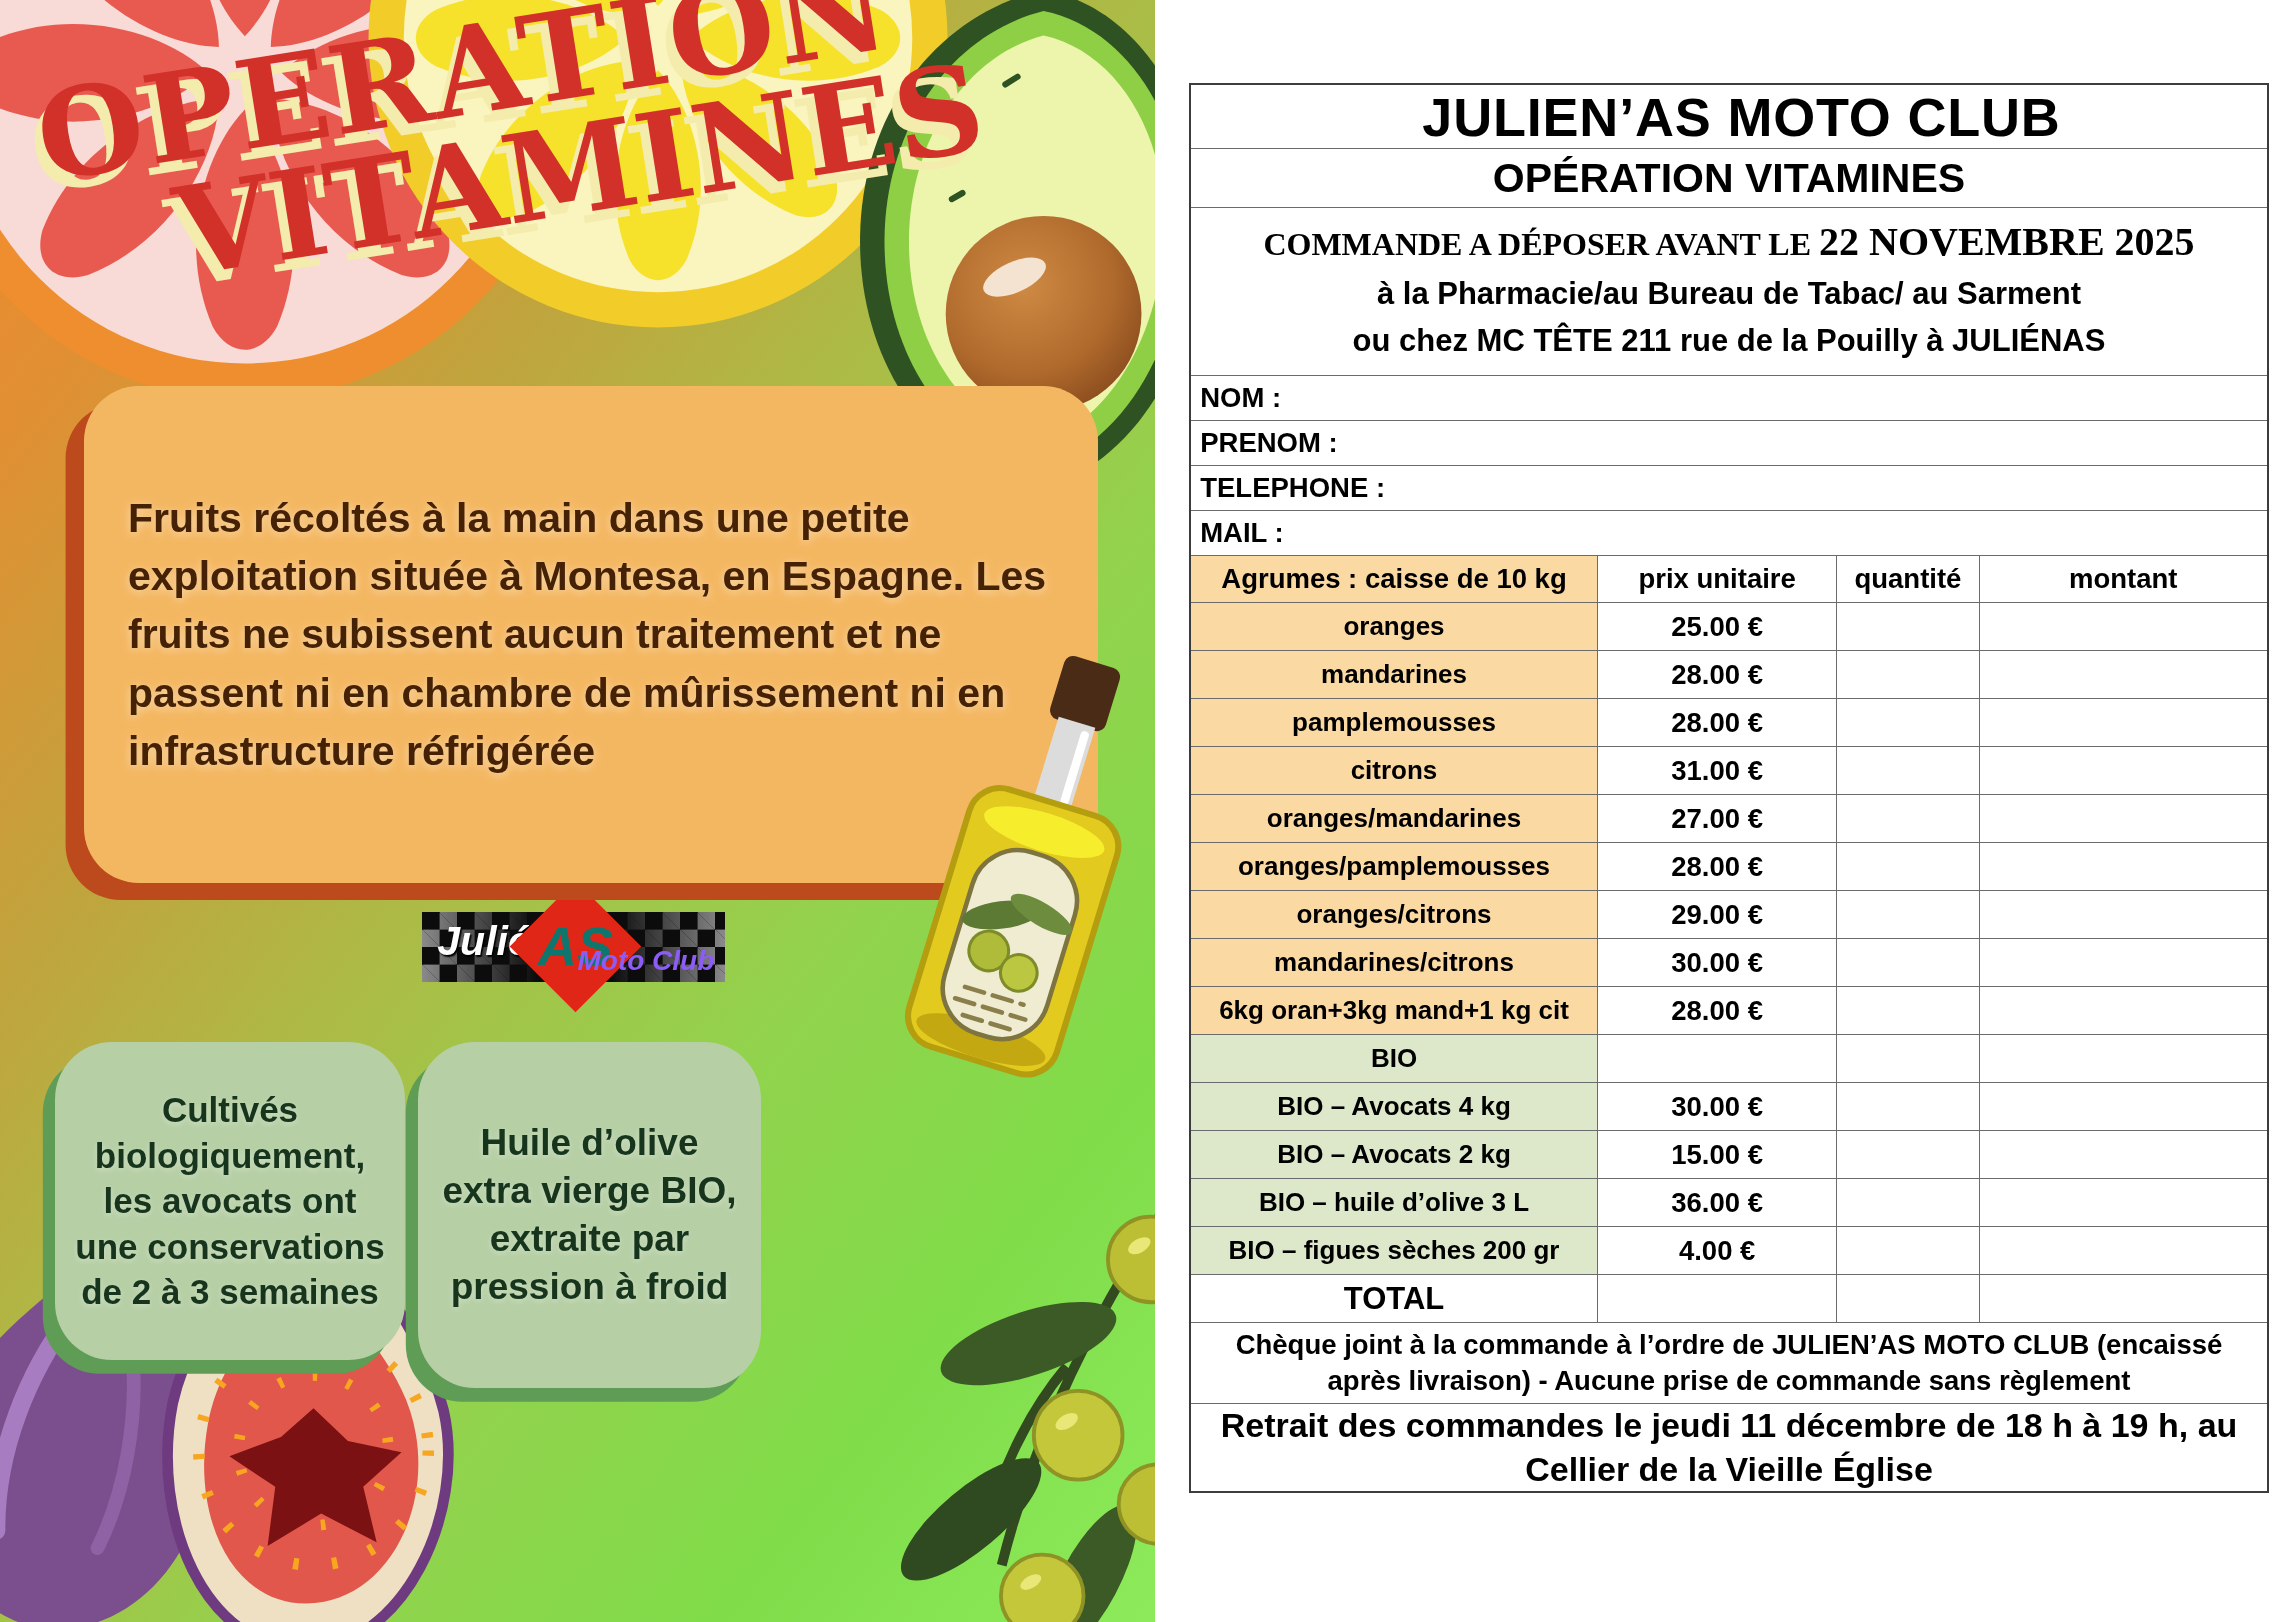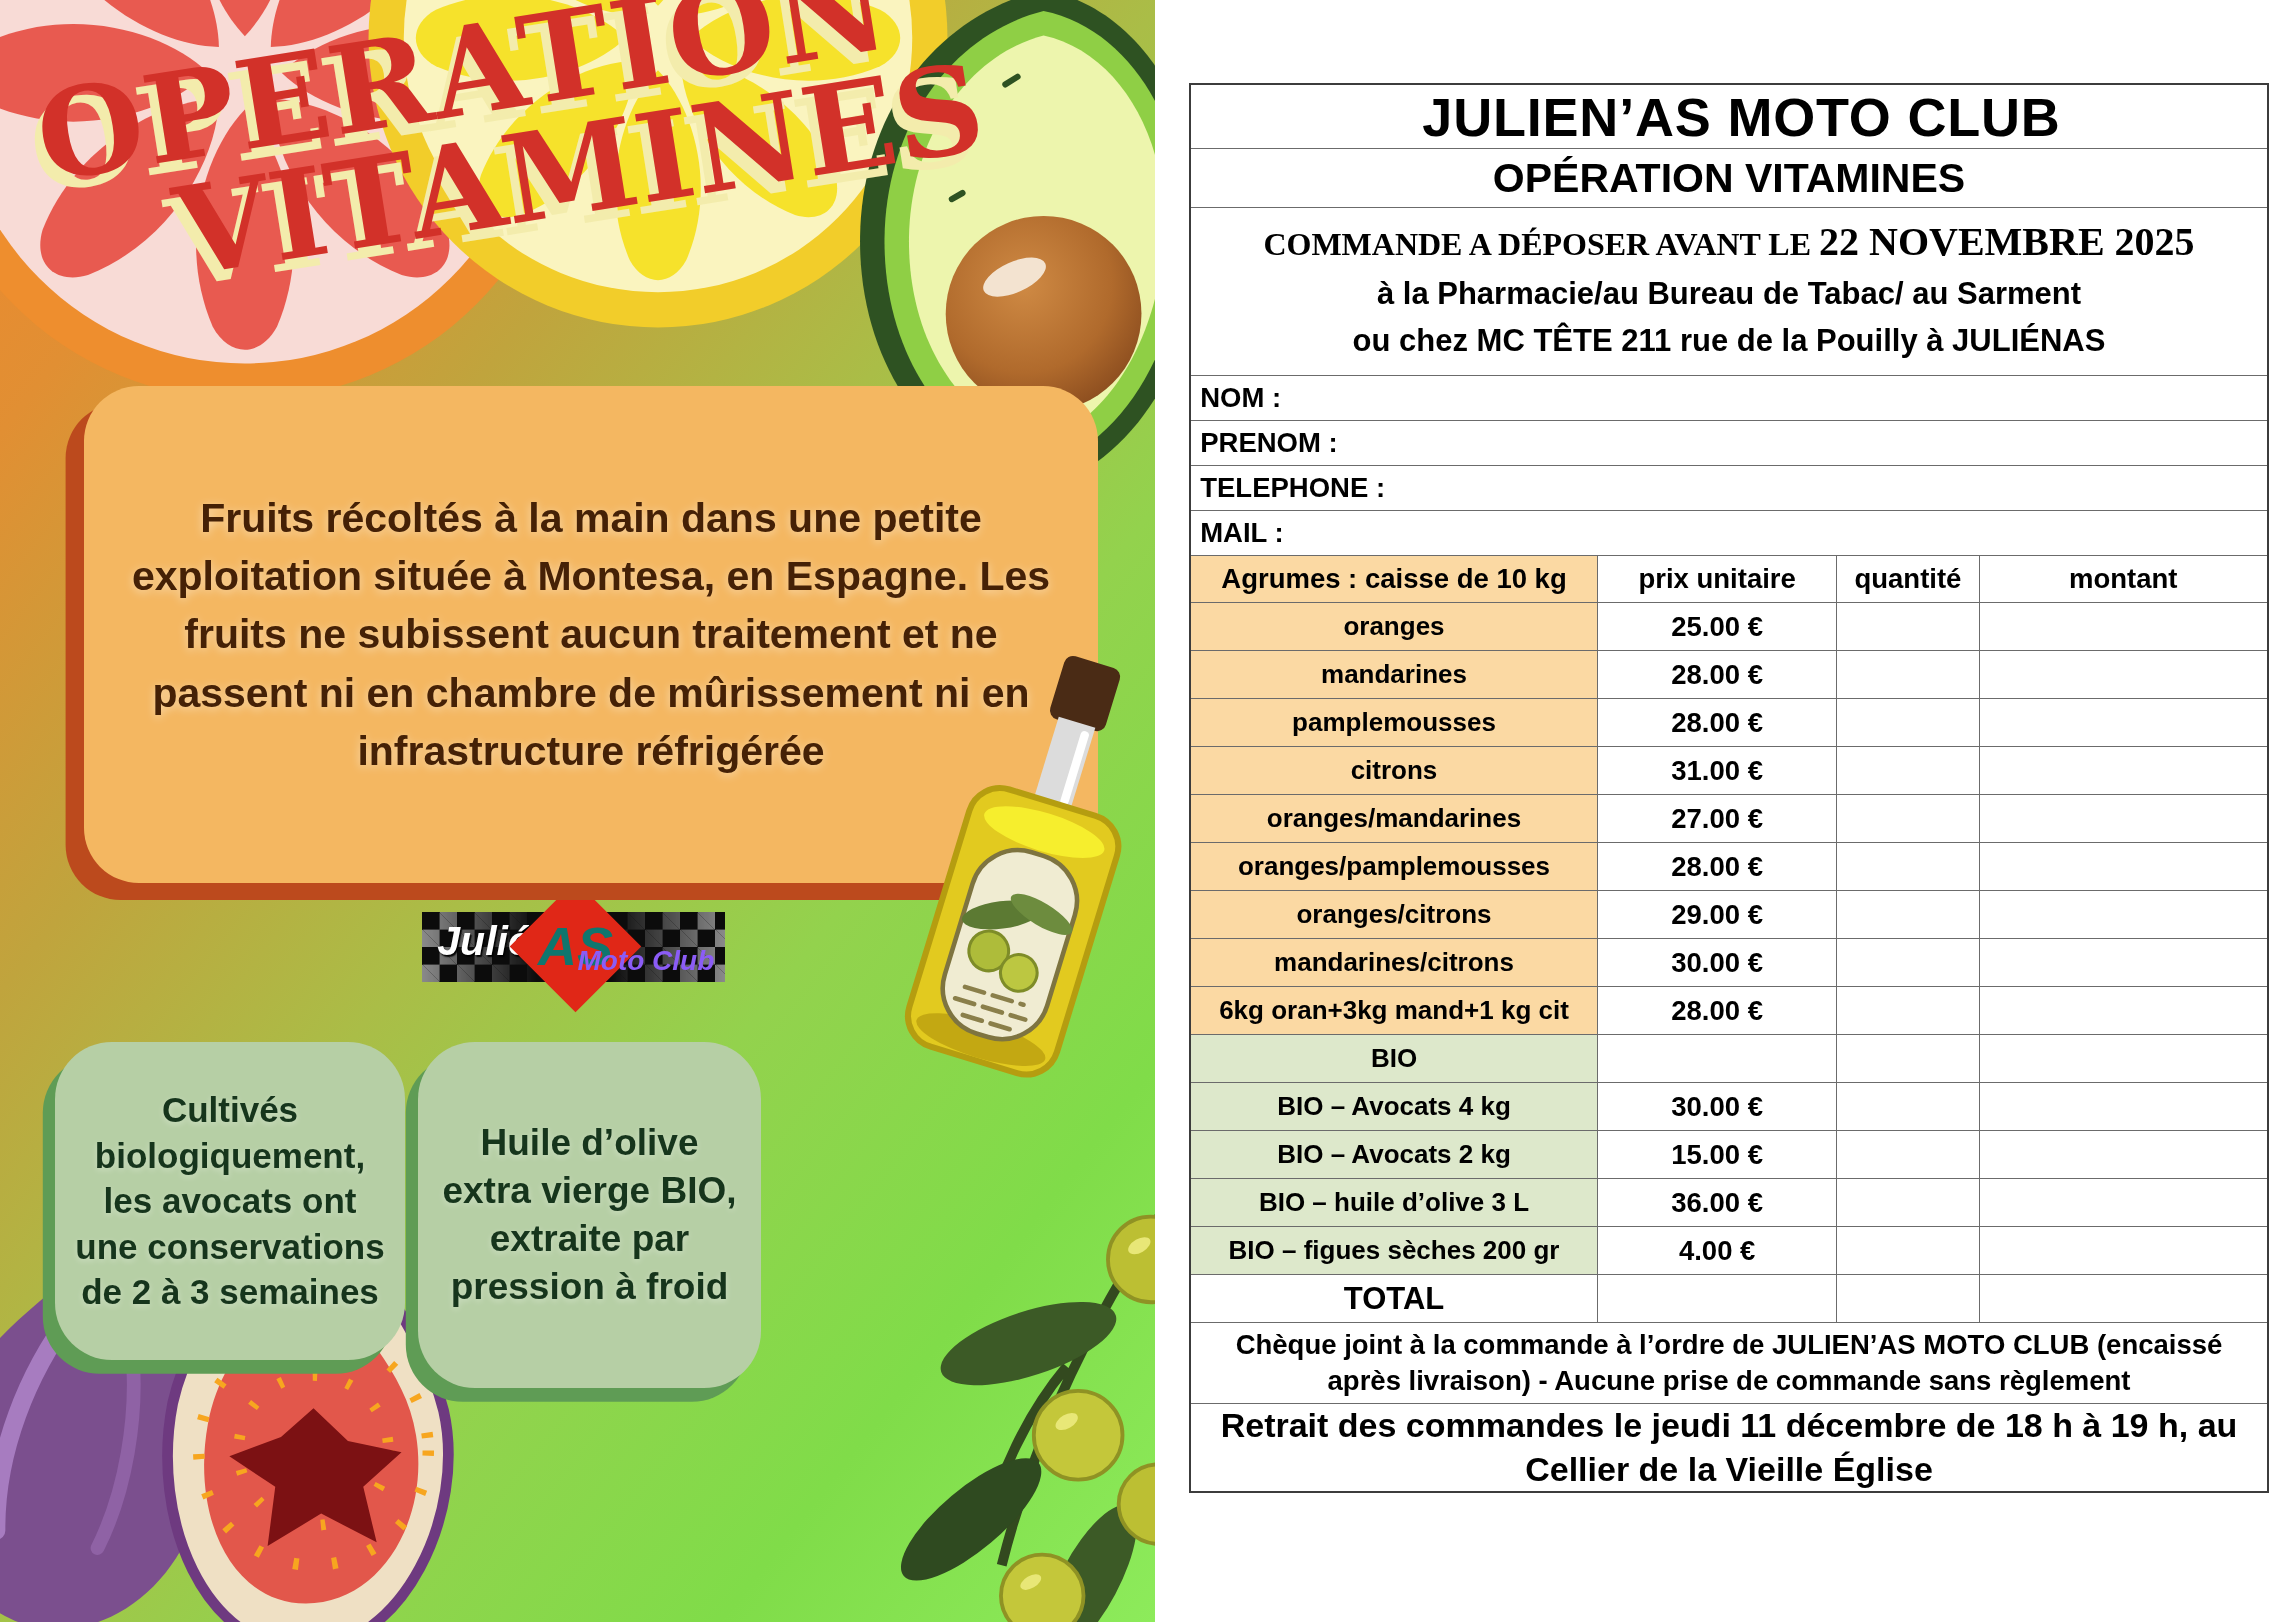--- a/index.html
+++ b/index.html
@@ -10,21 +10,21 @@
     background:linear-gradient(128deg,#f0882e 0%,#e18f33 14%,#c0a43d 32%,#aabd47 48%,#93d24d 64%,#80dc49 82%,#8deb5b 100%);}
   .deco{position:absolute;}
   .title{position:absolute;left:42px;top:13.8px;width:857px;transform:rotate(-9deg);z-index:6;
     color:#d23129;font-family:"DejaVu Serif",serif;font-weight:bold;line-height:.94;
     text-shadow:-9.2px 10.7px 0 #f3ecac;}
   .title .l1{font-size:122px;letter-spacing:1.5px;}
   .title .l2{font-size:122px;margin-left:122px;}
   .infobox{position:absolute;left:84px;top:386px;width:1014px;height:497px;z-index:5;
     background:#f4b761;border-radius:55px;box-shadow:-18.4px 17px 0 #bc4a1d;
     display:flex;align-items:center;justify-content:center;padding:0 40px;box-sizing:border-box;}
-  .infobox p{margin:4px;text-align:center;font-size:41px;font-weight:800;color:#452106;line-height:1.42;
+  .infobox p{margin:4px;font-size:41px;font-weight:800;color:#452106;line-height:1.42;
     text-shadow:0 1.5px 9.2px rgba(255,255,255,.5);}
   .logo{position:absolute;left:422px;top:912px;width:303px;height:70px;background:#0c0c0c;z-index:3;}
   .chk{position:absolute;top:0;bottom:0;width:115px;
     background-image:linear-gradient(45deg,#8a8a8a 25%,transparent 25%,transparent 75%,#8a8a8a 75%),
                      linear-gradient(45deg,#8a8a8a 25%,transparent 25%,transparent 75%,#8a8a8a 75%);
     background-size:35px 35px;background-position:0 0,17.6px 17.6px;}
   .chk-l{left:0;-webkit-mask-image:linear-gradient(to right,#000,transparent);mask-image:linear-gradient(to right,#000,transparent);}
   .chk-r{right:0;-webkit-mask-image:linear-gradient(to left,#000,transparent);mask-image:linear-gradient(to left,#000,transparent);}
   .diamond{position:absolute;left:107px;top:-12.2px;width:93px;height:93px;background:#e02717;transform:rotate(45deg);}
   .as{position:absolute;left:107px;top:-12.2px;width:93px;height:93px;display:flex;align-items:center;justify-content:center;

